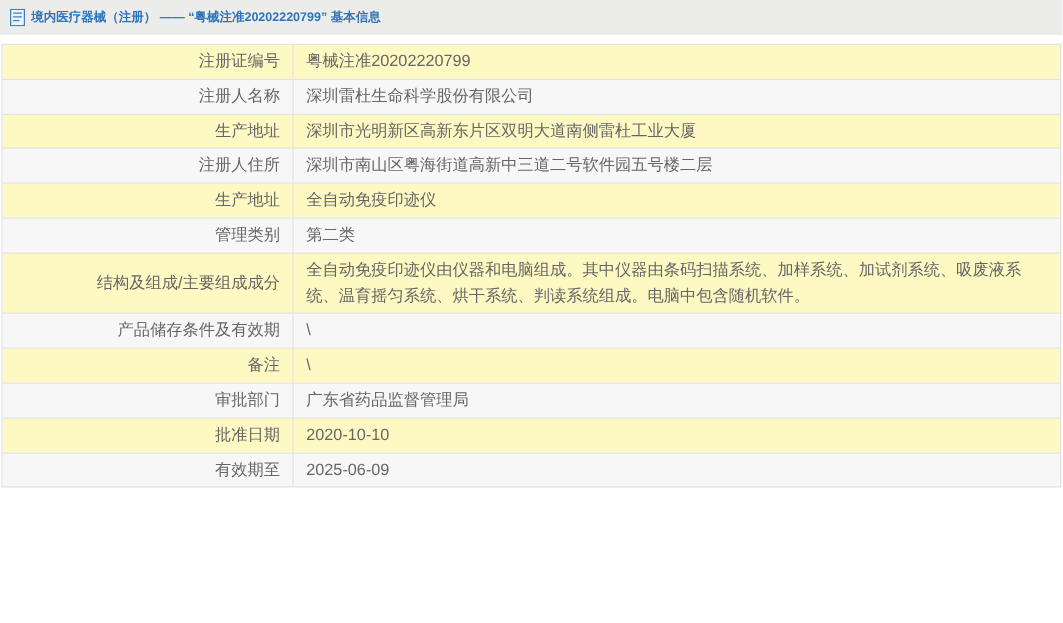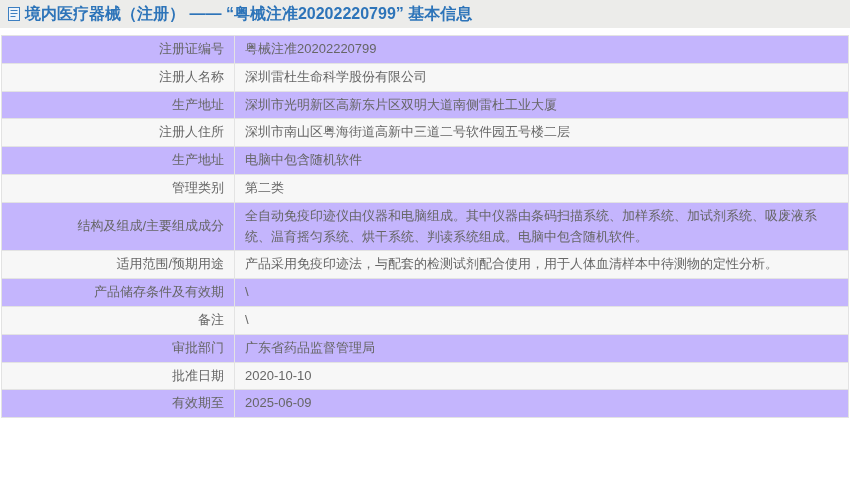--- a/index.html
+++ b/index.html
@@ -8,38 +8,38 @@
     width: 850px; height: 498px; overflow: hidden;
     background: #ffffff;
     font-family: "Liberation Sans", sans-serif;
   }
   .page-header {
     height: 28px; background: #ececea;
     display: flex; align-items: center; gap: 5px;
     padding: 0 8px;
   }
   .page-title {
-    color: #2d74b9; font-size: 16px; font-weight: bold;
+    color: #2d74b9; font-size: 10px; font-weight: bold;
     white-space: nowrap;
     text-align: center;
   }
   .doc-icon { display: inline-flex; align-items: center; }
   .table-wrap { margin: 7px 1px 0 1px; }
   table.info-table {
     border-collapse: collapse; width: 848px;
     font-size: 13px; color: #666; table-layout: fixed;
     border: 1px solid #c9c9c9;
   }
   table.info-table td {
     border: 1px solid #e3e3e3;
     padding: 3px 10px;
     height: 17px;
     line-height: 1.6;
     vertical-align: middle;
-    background: #c4b5fd;
+    background: #fef9c3;
   }
   table.info-table tr:nth-child(even) td { background: #f7f7f7; }
   td.label-cell {
     width: 233px; text-align: right; padding-right: 12px;
     white-space: nowrap;
   }
   td.value-cell { word-break: break-all; }
 </style>
 </head>
 <body>
@@ -70,33 +70,29 @@
         <tr>
           <td class="label-cell"><span>生产地址</span></td>
           <td class="value-cell"><span>深圳市光明新区高新东片区双明大道南侧雷杜工业大厦</span></td>
         </tr>
         <tr>
           <td class="label-cell"><span>注册人住所</span></td>
           <td class="value-cell"><span>深圳市南山区粤海街道高新中三道二号软件园五号楼二层</span></td>
         </tr>
         <tr>
           <td class="label-cell"><span>生产地址</span></td>
-          <td class="value-cell"><span>电脑中包含随机软件</span></td>
+          <td class="value-cell"><span>全自动免疫印迹仪</span></td>
         </tr>
         <tr>
           <td class="label-cell"><span>管理类别</span></td>
           <td class="value-cell"><span>第二类</span></td>
         </tr>
         <tr>
           <td class="label-cell"><span>结构及组成/主要组成成分</span></td>
           <td class="value-cell"><span>全自动免疫印迹仪由仪器和电脑组成。其中仪器由条码扫描系统、加样系统、加试剂系统、吸废液系统、温育摇匀系统、烘干系统、判读系统组成。电脑中包含随机软件。</span></td>
-        </tr>
-        <tr>
-          <td class="label-cell"><span>适用范围/预期用途</span></td>
-          <td class="value-cell"><span>产品采用免疫印迹法，与配套的检测试剂配合使用，用于人体血清样本中待测物的定性分析。</span></td>
         </tr>
         <tr>
           <td class="label-cell"><span>产品储存条件及有效期</span></td>
           <td class="value-cell"><span>\</span></td>
         </tr>
         <tr>
           <td class="label-cell"><span>备注</span></td>
           <td class="value-cell"><span>\</span></td>
         </tr>
         <tr>

